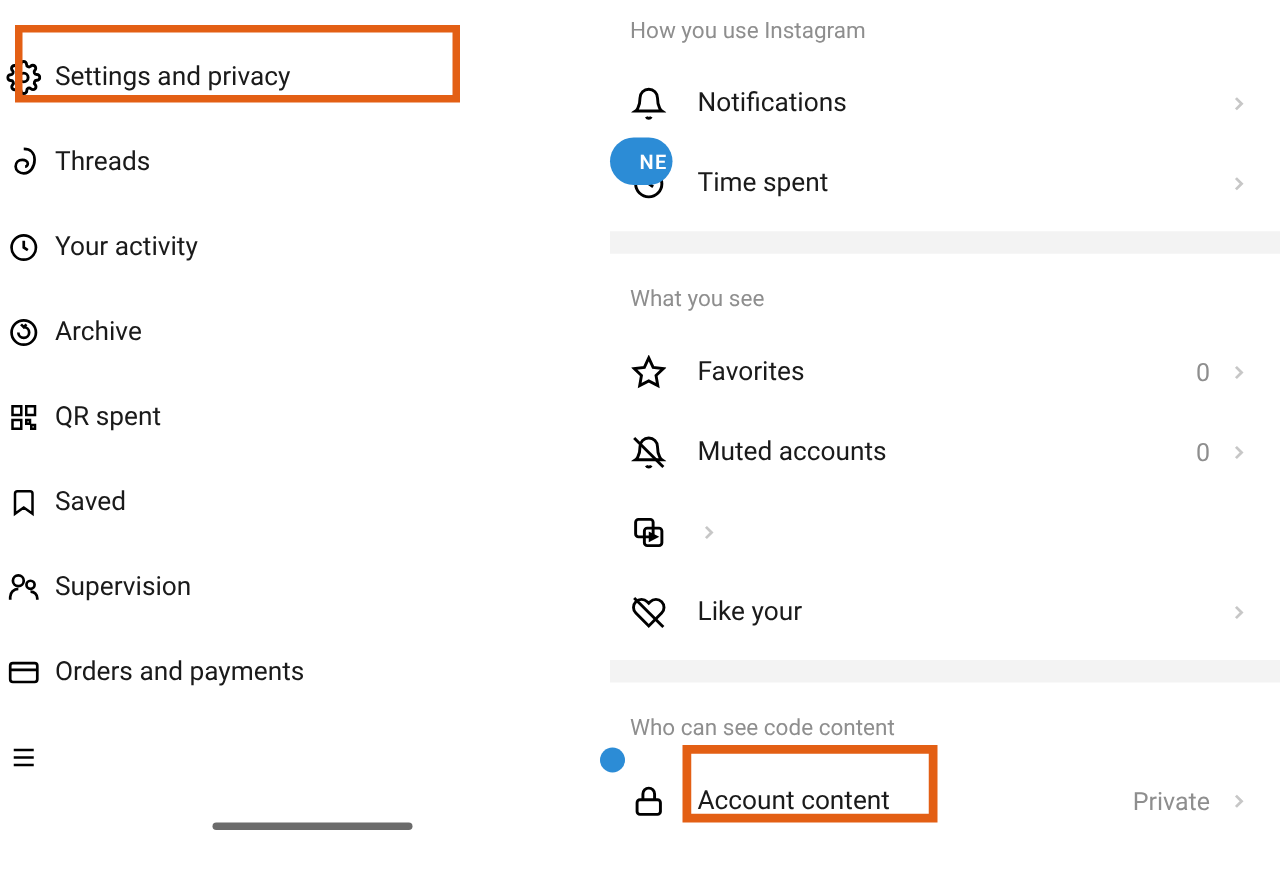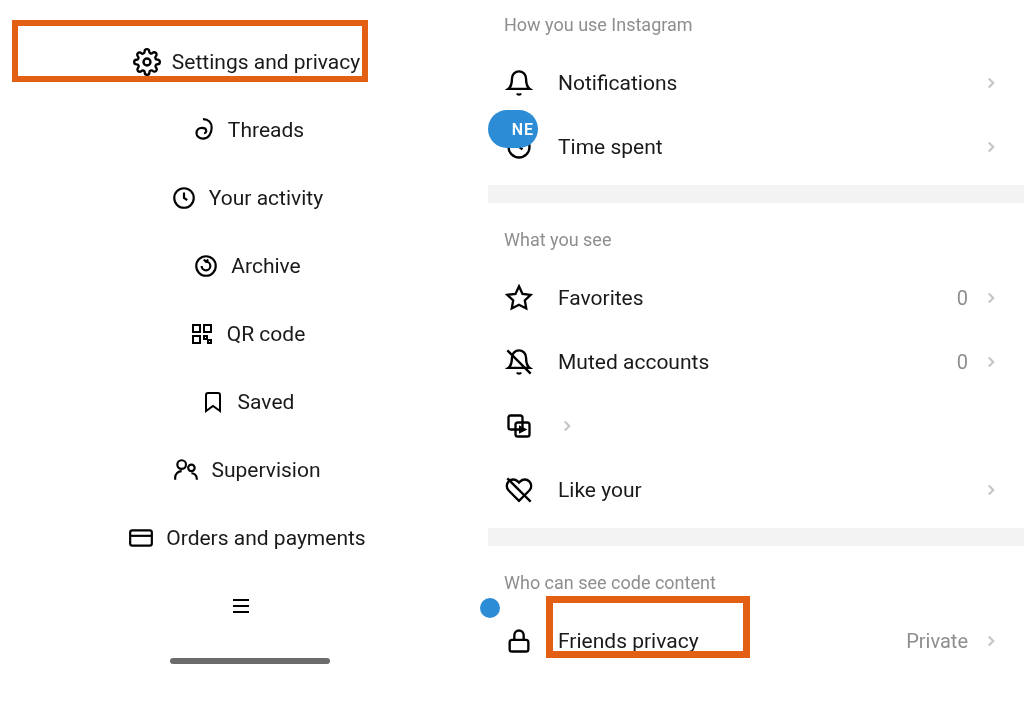--- a/index.html
+++ b/index.html
@@ -1,20 +1,20 @@
 <!DOCTYPE html>
 <html><head>
   <meta charset="utf-8">
   <style>
     * { box-sizing: border-box; margin: 0; padding: 0; }
     html, body { width: 1024px; height: 704px; font-family: -apple-system, BlinkMacSystemFont, "Segoe UI", Roboto, Arial, sans-serif; background: #fff; color: #222; }
     .wrap { display: flex; width: 100%; height: 100%; }
     .left { width: 488px; height: 100%; position: relative; padding-top: 10px; }
     .right { width: 536px; height: 100%; position: relative; padding-top: 8px; }
-    .menu-item { display: flex; align-items: center; height: 68px; padding-left: 4px; justify-content: center; }
+    .menu-item { display: flex; align-items: center; height: 68px; padding-left: 4px; }
     .menu-icon { width: 30px; height: 30px; display: flex; align-items: center; justify-content: center; flex-shrink: 0; margin-right: 10px; }
     .menu-label { font-size: 21px; color: #1a1a1a; }
     .highlight-orange-1 { position: absolute; top: 20px; left: 12px; width: 356px; height: 62px; border: 6px solid #e35f14; box-sizing: border-box; pointer-events: none; }
     .left-spacer-first { height: 18px; }
     .badge-new { position: absolute; top: 110px; left: 488px; width: 50px; height: 38px; border-radius: 19px; background: #2c8cd6; color: #fff; font-size: 16px; font-weight: 600; display: flex; align-items: center; justify-content: flex-end; padding-right: 4px; letter-spacing: 1px; }
     .badge-blue-circle { position: absolute; top: 598px; left: 480px; width: 20px; height: 20px; border-radius: 50%; background: #2c8cd6; }
     .bottom-handle { position: absolute; bottom: 40px; left: 170px; width: 160px; height: 6px; background: #6b6b6b; border-radius: 3px; }
     .section-header { font-size: 18px; color: #8e8e8e; padding: 6px 0 16px 16px; }
     .row { display: flex; align-items: center; height: 64px; padding-left: 16px; padding-right: 24px; }
     .row-icon { width: 30px; height: 30px; display: flex; align-items: center; justify-content: center; flex-shrink: 0; margin-right: 24px; }
@@ -74,21 +74,21 @@
 
     <div class="menu-item">
       <span class="menu-icon">
         <svg width="24" height="24" viewBox="0 0 24 24" fill="none" stroke="#000" stroke-width="2">
             <rect x="3" y="3" width="7" height="7"></rect>
             <rect x="14" y="3" width="7" height="7"></rect>
             <rect x="3" y="14" width="7" height="7"></rect>
             <path d="M14 14h3v3h-3zM18 18h3v3h-3z"></path>
           </svg>
       </span>
-      <span class="menu-label">QR code</span>
+      <span class="menu-label">QR spent</span>
     </div>
 
     <div class="menu-item">
       <span class="menu-icon">
         <svg width="24" height="24" viewBox="0 0 24 24" fill="none" stroke="#000" stroke-width="2">
             <path d="M19 21l-7-5-7 5V5a2 2 0 0 1 2-2h10a2 2 0 0 1 2 2z"></path>
           </svg>
       </span>
       <span class="menu-label">Saved</span>
     </div>
@@ -232,21 +232,21 @@
 
     <div class="section-header">Who can see code content</div>
 
     <div class="row">
       <span class="row-icon">
         <svg width="28" height="28" viewBox="0 0 24 24" fill="none" stroke="#000" stroke-width="2">
             <rect x="4" y="11" width="16" height="10" rx="2"></rect>
             <path d="M8 11V7a4 4 0 0 1 8 0v4"></path>
           </svg>
       </span>
-      <span class="row-label">Friends privacy</span>
+      <span class="row-label">Account content</span>
       <span class="row-value">Private</span>
       <span class="chevron">
         <svg width="18" height="18" viewBox="0 0 24 24" fill="none" stroke="#c7c7c7" stroke-width="3">
             <polyline points="9 18 15 12 9 6"></polyline>
           </svg>
       </span>
     </div>
 
   </div>
 </div>

